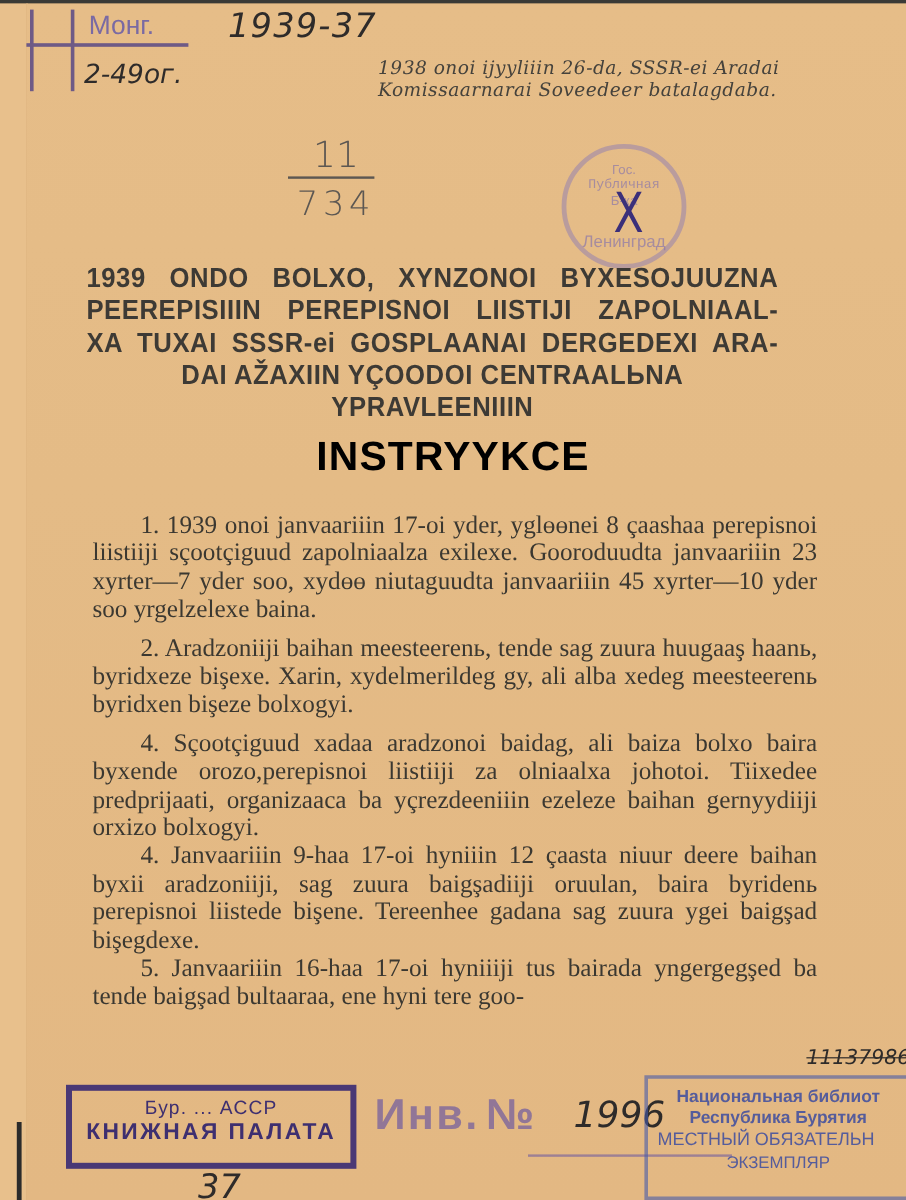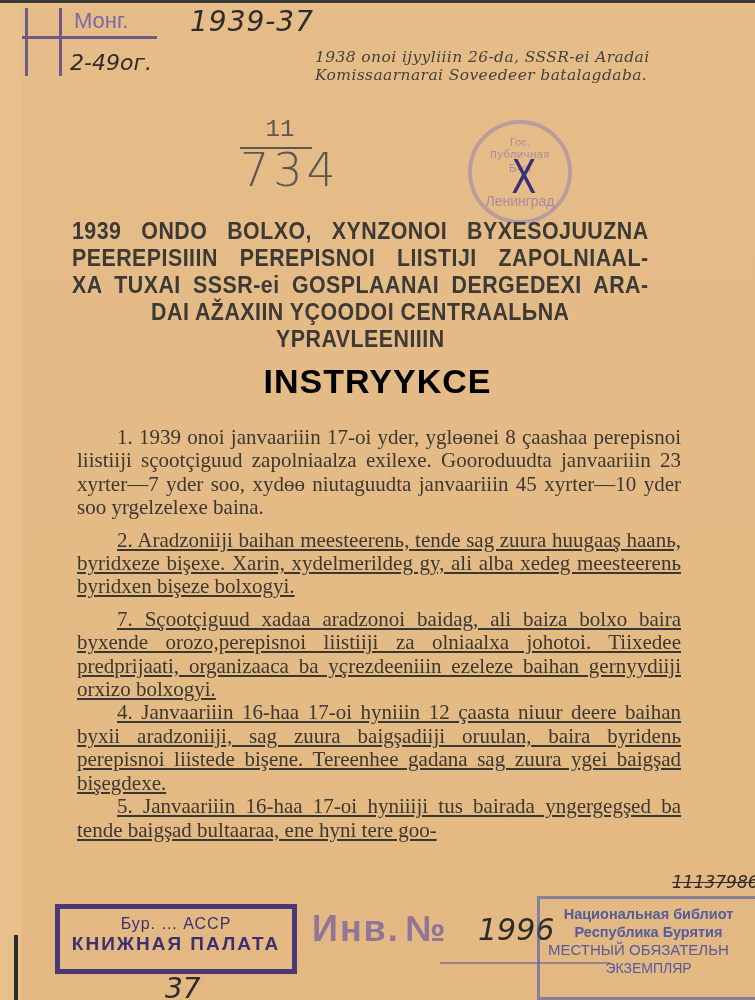--- a/index.html
+++ b/index.html
@@ -40,23 +40,23 @@
   .shelf-mark .lang {
     position:absolute; left:52px; top:0px; font-family:"Liberation Sans", sans-serif;
     font-size:22px; color:#7a6aa3;
   }
   .hand-year { left: 190px; top: 5px; font-size: 28px; letter-spacing: 1px; }
   .hand-code { left: 70px; top: 50px; font-size: 22px; }
   .hand-fraction {
     position: absolute; left: 240px; top: 115px; width: 80px; text-align: center;
     font-family: "DejaVu Sans", sans-serif; color: #5c5752; font-weight: 300;
   }
-  .hand-fraction .num { font-size: 24px; line-height: 30px; display:block;font-family:Liberation Mono, monospace; }
+  .hand-fraction .num { font-size: 30px; line-height: 30px; display:block; }
   .hand-fraction .bar { display:block; height:2px; background:#5c5752; margin: 2px 8px 4px 0; }
-  .hand-fraction .den { font-size: 46px; line-height: 34px; display:block; letter-spacing: 4px; text-align: right; }
+  .hand-fraction .den { font-size: 28px; line-height: 34px; display:block; letter-spacing: 4px; }
 
   .decree {
     position: absolute; left: 315px; top: 48px; width: 370px;
     font-family: "DejaVu Serif", serif; font-style: italic; font-weight: normal;
     font-size: 15.5px; line-height: 18px; color: #45423c; letter-spacing: 0.4px;
   }
 
   
   .round-stamp {
     position: absolute; left: 468px; top: 120px; width: 96px; height: 96px;
@@ -88,21 +88,21 @@
     font-family: "Liberation Sans", sans-serif; font-weight: bold;
     font-size: 34px; color: #000000; letter-spacing: 1px;
   }
 
   .body {
     position: absolute; left: 77px; top: 426px; width: 604px;
     font-family: "Liberation Serif", serif; font-size: 21px; line-height: 23.4px;
     color: #3b3831; text-align: justify;
   }
   .para { margin: 0; text-indent: 40px; }
-  .para + .para { margin-top: 0; text-decoration: underline; }
+  .para + .para { margin-top: 0; }
   .gap { margin-top: 9px !important; }
 
   
   .box-stamp {
     position: absolute; left: 55px; top: 904px; width: 242px; height: 70px;
     border: 5px solid #4a3875; box-sizing: border-box;
     color: #3e2f70; font-family: "Liberation Sans", sans-serif; text-align: center;
   }
   .box-stamp .s1 { display:block; font-size: 16px; margin-top: 6px; letter-spacing: 1px; }
   .box-stamp .s2 { display:block; font-size: 19px; font-weight:bold; letter-spacing: 2px; }
@@ -174,22 +174,22 @@
   <span class="j">XA TUXAI SSSR-ei GOSPLAANAI DERGEDEXI ARA-</span>
   <span>DAI AŽAXIIN YÇOODOI CENTRAALЬNA</span>
   <span>YPRAVLEENIIIN</span>
 </div>
 
 <div class="title">INSTRYYKCE</div>
 
 <div class="body">
   <p class="para">1. 1939 onoi janvaariiin 17-oi yder, yglөөnei 8 çaashaa perepisnoi liistiiji sçootçiguud zapolniaalza exilexe. Gooroduudta janvaariiin 23 xyrter—7 yder soo, xydөө niutaguudta janvaariiin 45 xyrter—10 yder soo yrgelzelexe baina.</p>
   <p class="para gap">2. Aradzoniiji baihan meesteerenь, tende sag zuura huugaaş haanь, byridxeze bişexe. Xarin, xydelmerildeg gy, ali alba xedeg meesteerenь byridxen bişeze bolxogyi.</p>
-  <p class="para gap">7. Sçootçiguud xadaa aradzonoi baidag, ali baiza bolxo baira byxende orozo,perepisnoi liistiiji za olniaalxa johotoi. Tiixedee predprijaati, organizaaca ba yçrezdeeniiin ezeleze baihan gernyydiiji orxizo bolxogyi.</p>
-  <p class="para">4. Janvaariiin 16-haa 17-oi hyniiin 12 çaasta niuur deere baihan byxii aradzoniiji, sag zuura baigşadiiji oruulan, baira byridenь perepisnoi liistede bişene. Tereenhee gadana sag zuura ygei baigşad bişegdexe.</p>
+  <p class="para gap">4. Sçootçiguud xadaa aradzonoi baidag, ali baiza bolxo baira byxende orozo,perepisnoi liistiiji za olniaalxa johotoi. Tiixedee predprijaati, organizaaca ba yçrezdeeniiin ezeleze baihan gernyydiiji orxizo bolxogyi.</p>
+  <p class="para">4. Janvaariiin 9-haa 17-oi hyniiin 12 çaasta niuur deere baihan byxii aradzoniiji, sag zuura baigşadiiji oruulan, baira byridenь perepisnoi liistede bişene. Tereenhee gadana sag zuura ygei baigşad bişegdexe.</p>
   <p class="para">5. Janvaariiin 16-haa 17-oi hyniiiji tus bairada yngergegşed ba tende baigşad bultaaraa, ene hyni tere goo-</p>
 </div>
 
 <div class="strike-number hand">11137986</div>
 
 <div class="box-stamp">
   <span class="s1">Бур. ... АССР</span>
   <span class="s2">КНИЖНАЯ ПАЛАТА</span>
 </div>
 <div class="hand below-box">37</div>

